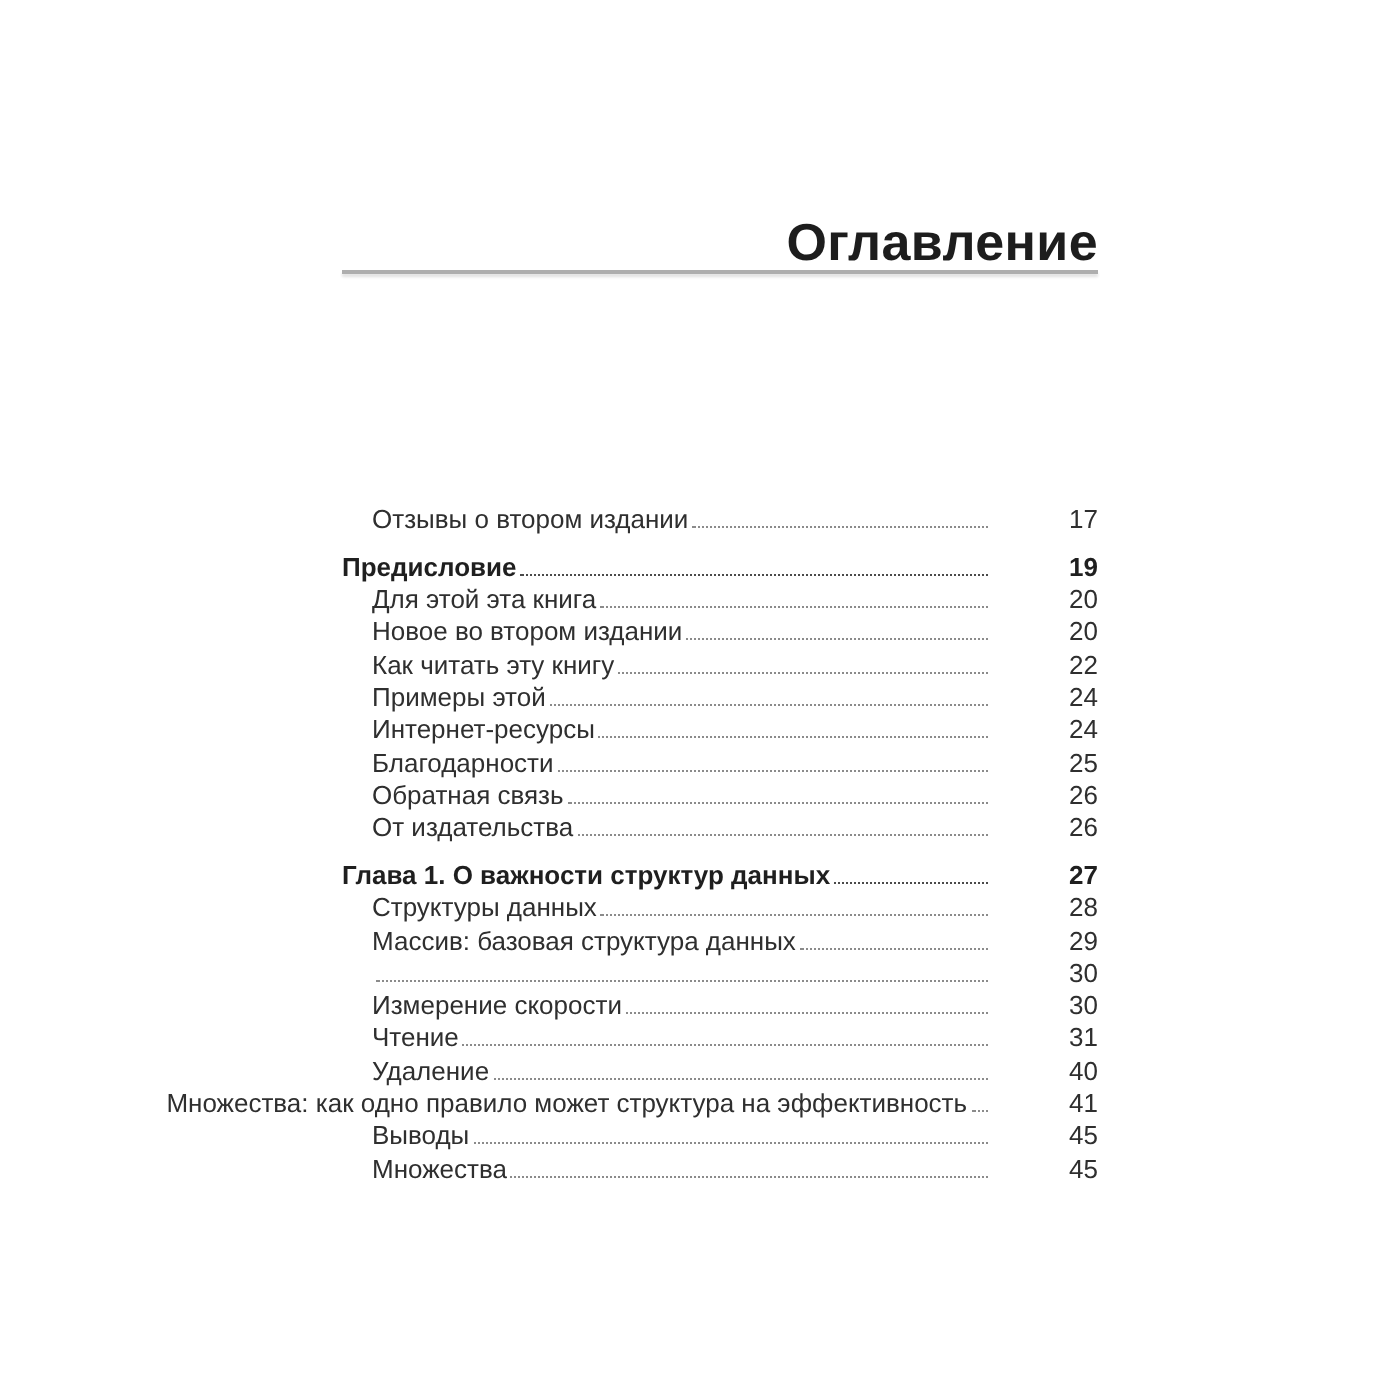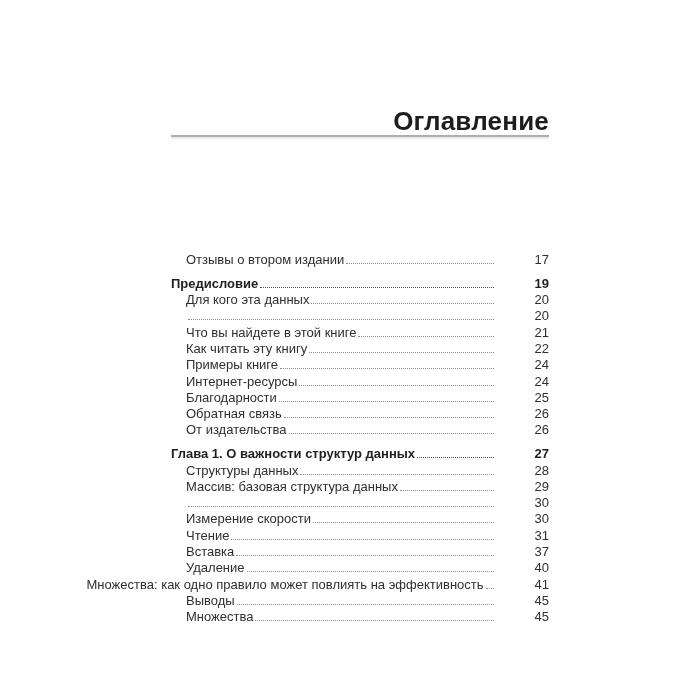--- a/index.html
+++ b/index.html
@@ -91,40 +91,36 @@
           <span class="label">Отзывы о втором издании</span>
           <span class="leader"></span>
           <span class="pagenum">17</span>
         </div>
         <div class="toc-row bold gap">
           <span class="label">Предисловие</span>
           <span class="leader"></span>
           <span class="pagenum">19</span>
         </div>
         <div class="toc-row indent">
-          <span class="label">Для кого эта данных</span>
+          <span class="label">Для этой эта книга</span>
           <span class="leader"></span>
           <span class="pagenum">20</span>
         </div>
         <div class="toc-row indent">
+          <span class="label">Новое во втором издании</span>
           <span class="leader"></span>
           <span class="pagenum">20</span>
-        </div>
-        <div class="toc-row indent">
-          <span class="label">Что вы найдете в этой книге</span>
-          <span class="leader"></span>
-          <span class="pagenum">21</span>
         </div>
         <div class="toc-row indent">
           <span class="label">Как читать эту книгу</span>
           <span class="leader"></span>
           <span class="pagenum">22</span>
         </div>
         <div class="toc-row indent">
-          <span class="label">Примеры книге</span>
+          <span class="label">Примеры этой</span>
           <span class="leader"></span>
           <span class="pagenum">24</span>
         </div>
         <div class="toc-row indent">
           <span class="label">Интернет-ресурсы</span>
           <span class="leader"></span>
           <span class="pagenum">24</span>
         </div>
         <div class="toc-row indent">
           <span class="label">Благодарности</span>
@@ -164,31 +160,26 @@
           <span class="label">Измерение скорости</span>
           <span class="leader"></span>
           <span class="pagenum">30</span>
         </div>
         <div class="toc-row indent">
           <span class="label">Чтение</span>
           <span class="leader"></span>
           <span class="pagenum">31</span>
         </div>
         <div class="toc-row indent">
-          <span class="label">Вставка</span>
-          <span class="leader"></span>
-          <span class="pagenum">37</span>
-        </div>
-        <div class="toc-row indent">
           <span class="label">Удаление</span>
           <span class="leader"></span>
           <span class="pagenum">40</span>
         </div>
         <div class="toc-row indent">
-          <span class="label">Множества: как одно правило может повлиять на эффективность</span>
+          <span class="label">Множества: как одно правило может структура на эффективность</span>
           <span class="leader"></span>
           <span class="pagenum">41</span>
         </div>
         <div class="toc-row indent">
           <span class="label">Выводы</span>
           <span class="leader"></span>
           <span class="pagenum">45</span>
         </div>
         <div class="toc-row indent">
           <span class="label">Множества</span>

